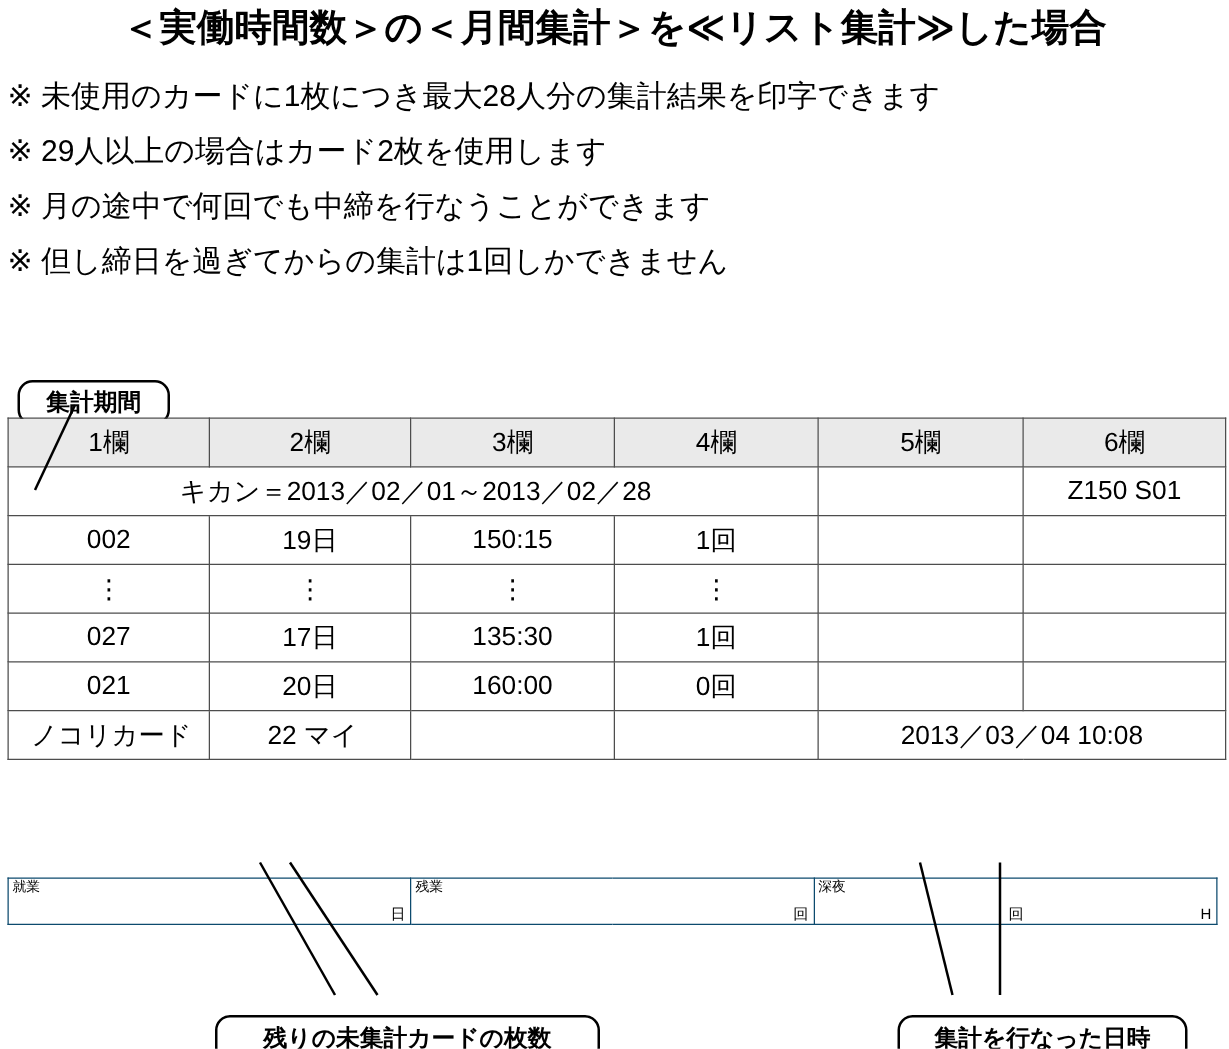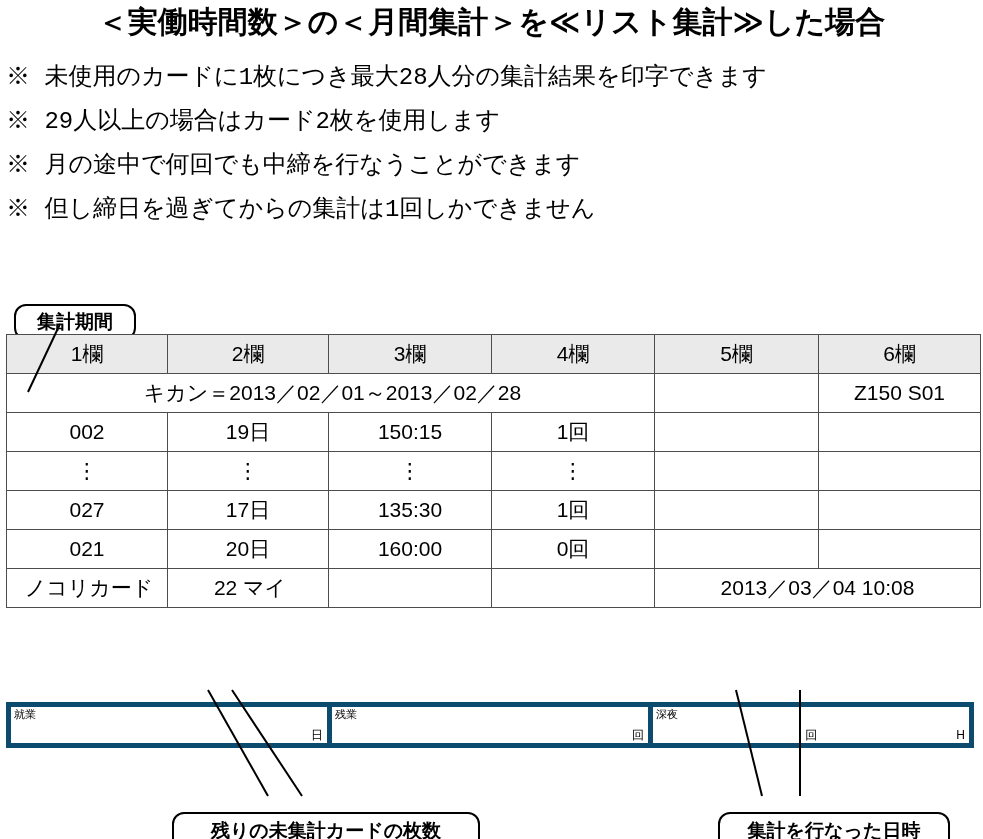--- a/index.html
+++ b/index.html
@@ -32,21 +32,20 @@
     font-weight: bold;
     letter-spacing: 0px;
     white-space: nowrap;
   }
   
   .notes {
     position: absolute;
     left: 6px;
     top: 56px;
     width: 970px;
-    font-family: Liberation Mono, monospace;
   }
   .note {
     font-size: 24px;
     line-height: 44px;
     white-space: nowrap;
   }
   
   .callout {
     position: absolute;
     border: 2px solid #000;
@@ -121,21 +120,21 @@
   
   .footgrid {
     position: absolute;
     left: 6px;
     top: 702px;
     width: 968px;
     border-collapse: collapse;
     table-layout: fixed;
   }
   .footgrid td {
-    border: 5px solid #0c4a6e;
+    border: 1px solid #0c4a6e;
     height: 36px;
     padding: 0;
     position: relative;
     vertical-align: top;
   }
   .fg-label {
     position: absolute;
     left: 3px;
     top: 1px;
     font-size: 11px;

